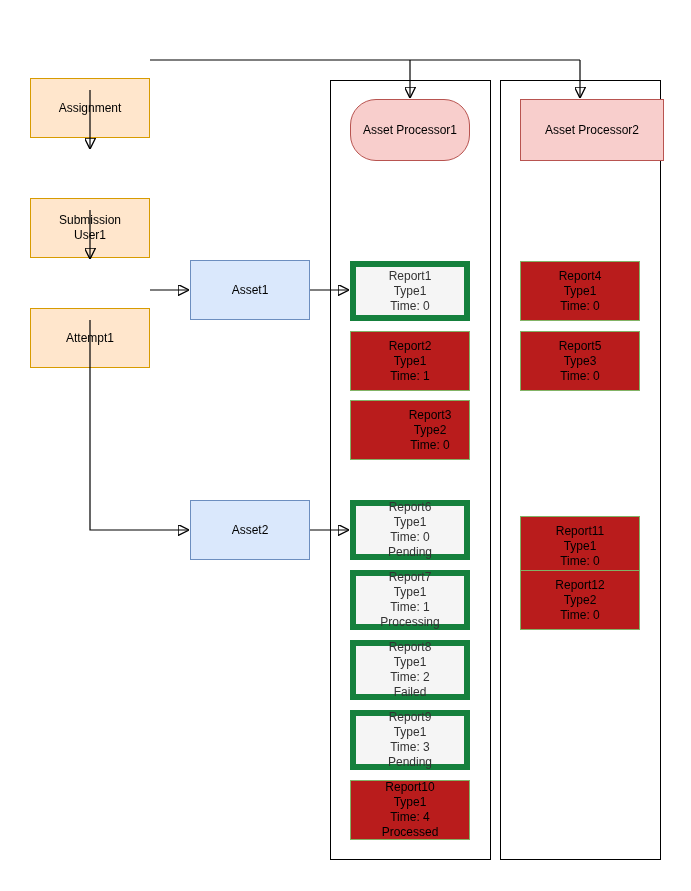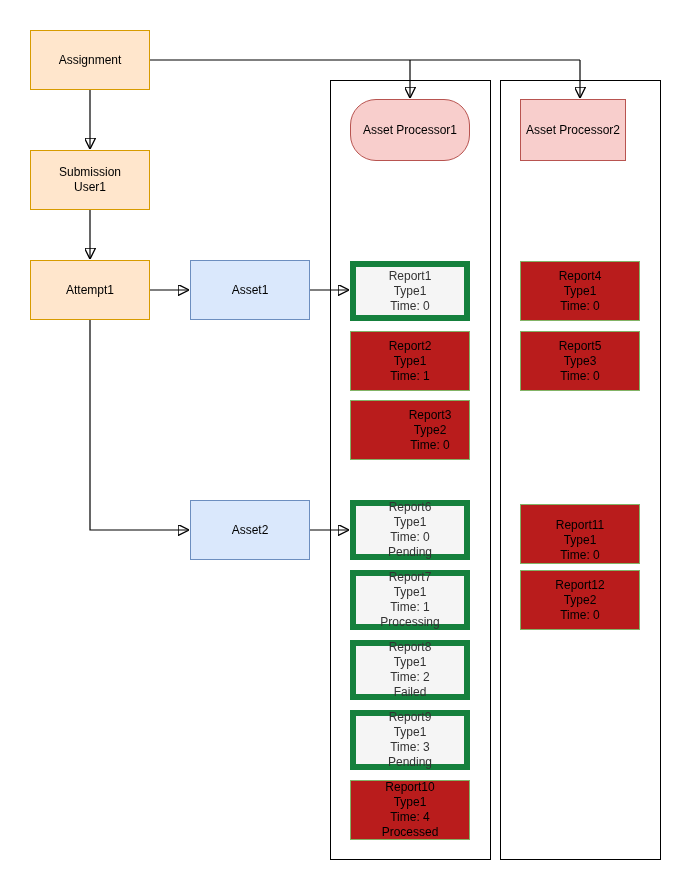--- a/index.html
+++ b/index.html
@@ -24,21 +24,21 @@
     z-index: 2;
   }
   .node span { display: block; }
   .container {
     position: absolute;
     box-sizing: border-box;
     border: 1px solid #000000;
     background: #ffffff;
     z-index: 1;
   }
-  .orange { background: #ffe6cc; border: 1px solid #d79b00; }
+  .orange { background: #ffe6cc; border: 1px solid #d79b00; margin-top: 48px; }
   .blue   { background: #dae8fc; border: 1px solid #6c8ebf; }
   .pink   { background: #f8cecc; border: 1px solid #b85450; }
   .green  { background: #b91c1c; border: 1px solid #82b366; }
   .gray   { background: #f5f5f5; border: 6px solid #15803d; color: #333333; }
   .w120h60 { width: 120px; height: 60px; }
   #edges {
     position: absolute; left: 0; top: 0;
     z-index: 3;
     pointer-events: none;
   }
@@ -67,21 +67,21 @@
   <span>Asset1</span>
 </div>
 
 <div class="node blue w120h60" style="left:190px; top:500px;">
   <span>Asset2</span>
 </div>
 
 <div class="node pink" style="left:350px; top:99px; width:120px; height:62px;border-radius:26px;">
   <span>Asset Processor1</span>
 </div>
-<div class="node pink" style="left:520px; top:99px; width:106px; height:62px;">
+<div class="node pink" style="left:520px; top:99px; width:144px; height:62px;">
   <span>Asset Processor2</span>
 </div>
 
 <div class="node gray w120h60" style="left:350px; top:261px;">
   <span>Report1</span>
   <span>Type1</span>
   <span>Time: 0</span>
   <span></span>
 </div>
 <div class="node green w120h60" style="left:350px; top:331px;">
@@ -132,21 +132,21 @@
   <span>Type1</span>
   <span>Time: 0</span>
   <span></span>
 </div>
 <div class="node green w120h60" style="left:520px; top:331px;">
   <span>Report5</span>
   <span>Type3</span>
   <span>Time: 0</span>
   <span></span>
 </div>
-<div class="node green w120h60" style="left:520px; top:504px;justify-content:flex-end;">
+<div class="node green w120h60" style="left:520px; top:516px;">
   <span>Report11</span>
   <span>Type1</span>
   <span>Time: 0</span>
   <span></span>
 </div>
 <div class="node green w120h60" style="left:520px; top:570px;">
   <span>Report12</span>
   <span>Type2</span>
   <span>Time: 0</span>
   <span></span>

